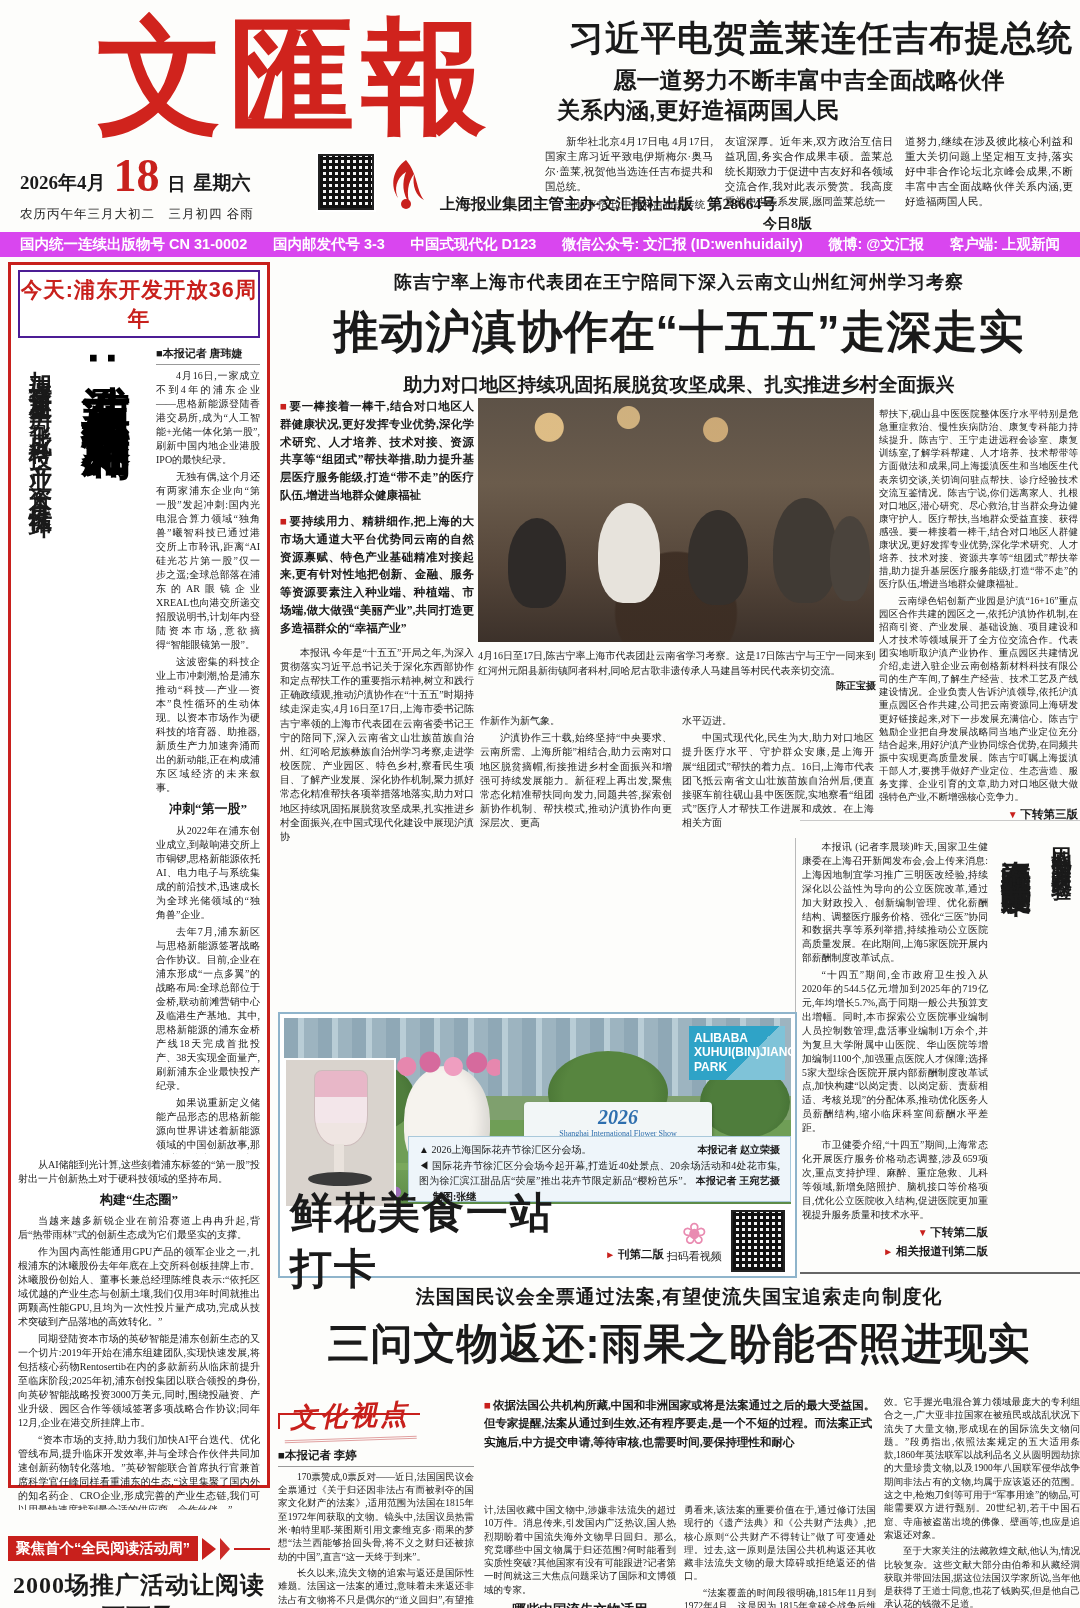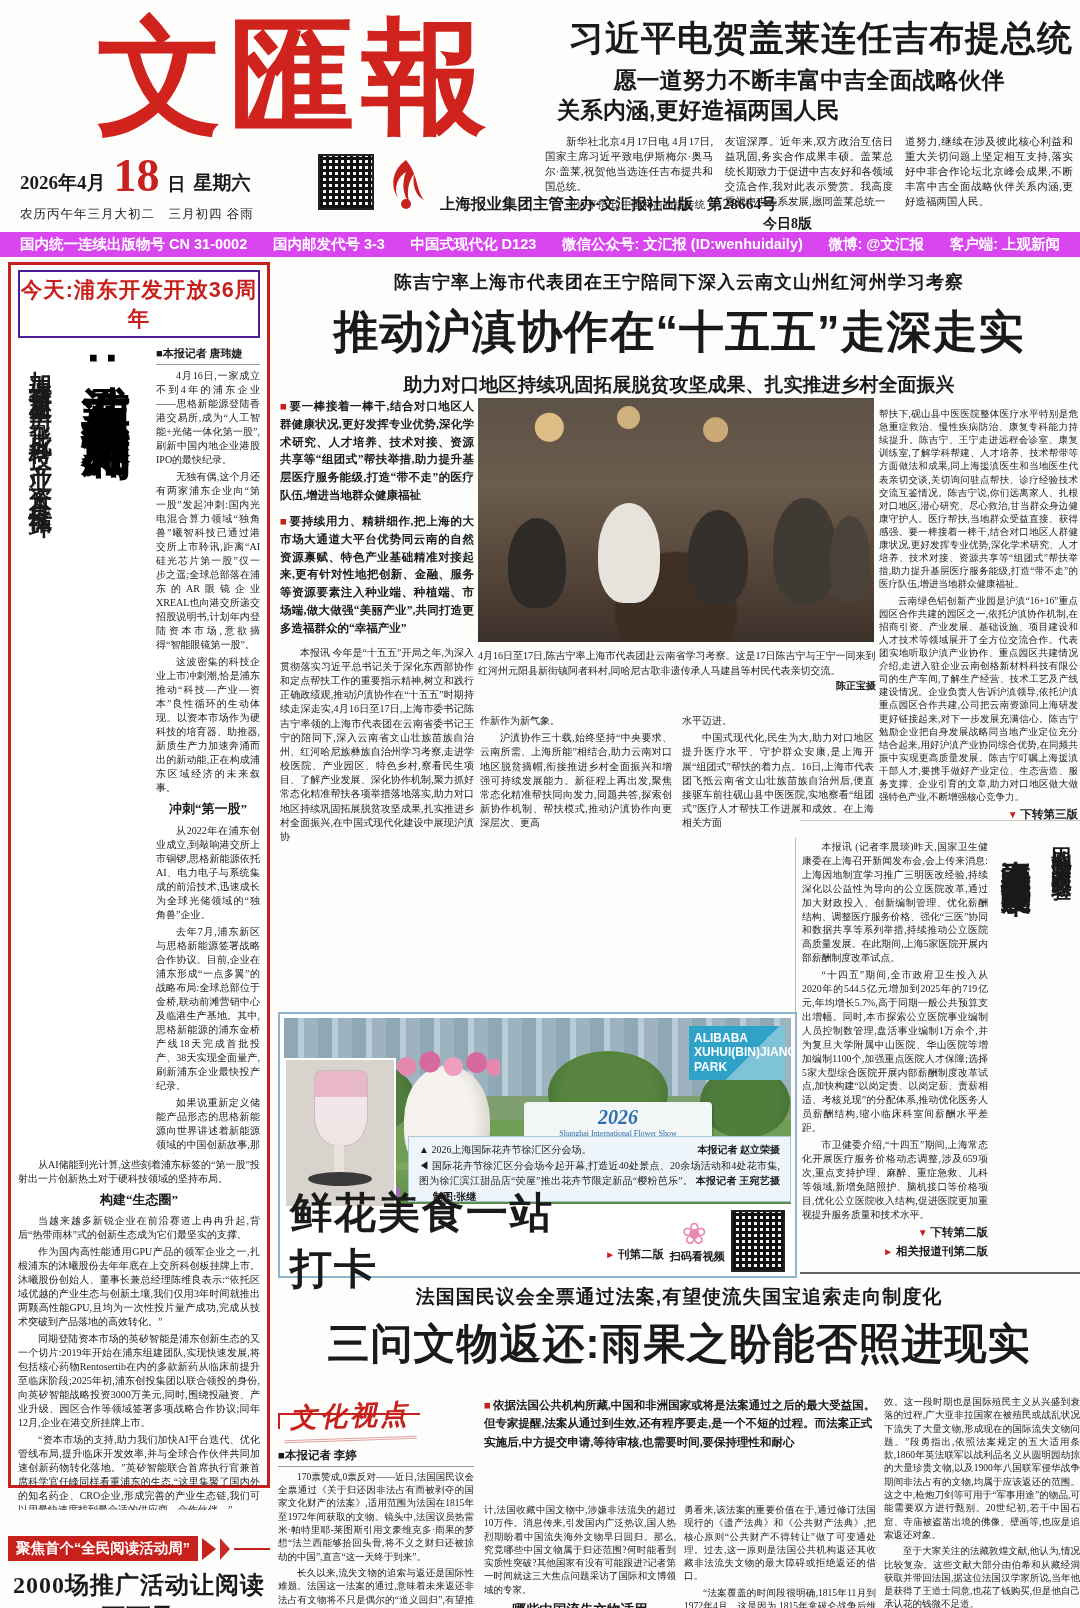--- a/index.html
+++ b/index.html
@@ -145,21 +145,21 @@
   .glass-base{position:absolute;left:22px;top:112px;width:64px;height:14px;border-radius:50%;background:#3a3a3a;}
   .fl-capbox{position:absolute;left:128px;top:122px;width:383px;height:66px;background:#eef5fa;
      border:1px solid #a9c8da;box-sizing:border-box;padding:5px 10px;font-size:10px;line-height:1.55;}
   .fl-capbox p{text-indent:0;margin:0;}
   .fl-strip{position:absolute;left:0px;top:192px;width:515px;height:70px;background:#fff;
      display:flex;align-items:center;padding:0 10px;box-sizing:border-box;}
   .fl-striphead{font-size:42px;font-weight:900;letter-spacing:2px;}
   .fl-stripjump{font-size:11.5px;font-weight:bold;margin:26px 0 0 10px;white-space:nowrap;}
   .fl-logo{margin-left:auto;text-align:center;width:70px;}
   .fl-logo .bloom{font-size:30px;color:#e98bb1;line-height:30px;}
-  .fl-logo .scan{font-size:11px;font-weight:bold;text-align:right;}
+  .fl-logo .scan{font-size:11px;font-weight:normal;}
   .qr2{width:58px;height:58px;margin-left:6px;}
   
   .culture{left:278px;top:1284px;width:802px;height:324px;}
   .cu-kicker{text-align:center;font-weight:bold;font-size:19px;letter-spacing:1px;}
   .cu-head{text-align:center;font-weight:900;font-size:42px;letter-spacing:1px;margin-top:6px;}
   .cu-body{position:absolute;left:0;top:112px;width:802px;height:212px;overflow:hidden;}
   .cu-logo{display:inline-block;color:#c8201c;font-size:27px;font-weight:bold;font-style:italic;
      letter-spacing:3px;border-bottom:3px double #e0a0a0;padding:2px 6px;transform:rotate(-2deg);}
   .cu-logo-frame{border-left:2px solid #c8201c;border-top:2px solid #c8201c;padding:2px 4px;}
   .cu-c1{position:absolute;left:0;top:0;width:196px;height:212px;overflow:hidden;font-size:9.5px;line-height:1.4;}
@@ -392,20 +392,20 @@
       <div class="cu-c2">
         <p class="noind">计,法国收藏中国文物中,涉嫌非法流失的超过10万件。消息传来,引发国内广泛热议,国人热烈期盼着中国流失海外文物早日回归。那么,究竟哪些中国文物属于归还范围?何时能看到实质性突破?其他国家有没有可能跟进?记者第一时间就这三大焦点问题采访了国际和文博领域的专家。</p>
         <div class="cu-sub">哪些中国流失文物适用</div>
 
       </div>
       <div class="cu-c3">
         <p class="noind">勇看来,该法案的重要价值在于,通过修订法国现行的《遗产法典》和《公共财产法典》,把核心原则“公共财产不得转让”做了可变通处理。过去,这一原则是法国公共机构返还其收藏非法流失文物的最大障碍或拒绝返还的借口。</p>
         <p>“法案覆盖的时间段很明确,1815年11月到1972年4月。这是因为,1815年拿破仑战争后维也纳和会规定法国返还拿破仑从欧洲各国获取的文物艺术品,1972年联合国教科文组织《关于禁止和防止非法进出口文化财产和非法转让其所有权的方法的公约》正式生</p>
       </div>
       <div class="cu-c4">
-        <p class="noind">效。这一段时期也是国际殖民主义从兴盛到衰落的过程,广大亚非拉国家在被殖民或战乱状况下流失了大量文物,形成现在的国际流失文物问题。”段勇指出,依照法案规定的五大适用条款,1860年英法联军以战利品名义从圆明园劫掠的大量珍贵文物,以及1900年八国联军侵华战争期间非法占有的文物,均属于应该返还的范围。这之中,枪炮刀剑等可用于“军事用途”的物品,可能需要双方进行甄别。20世纪初,若干中国石窟、寺庙被盗凿出境的佛像、壁画等,也应是追索返还对象。</p>
+        <p class="noind">效。它手握光电混合算力领域最庞大的专利组合之一,广大亚非拉国家在被殖民或战乱状况下流失了大量文物,形成现在的国际流失文物问题。”段勇指出,依照法案规定的五大适用条款,1860年英法联军以战利品名义从圆明园劫掠的大量珍贵文物,以及1900年八国联军侵华战争期间非法占有的文物,均属于应该返还的范围。这之中,枪炮刀剑等可用于“军事用途”的物品,可能需要双方进行甄别。20世纪初,若干中国石窟、寺庙被盗凿出境的佛像、壁画等,也应是追索返还对象。</p>
         <p>至于大家关注的法藏敦煌文献,他认为,情况比较复杂。这些文献大部分由伯希和从藏经洞获取并带回法国,据这位法国汉学家所说,当年他是获得了王道士同意,也花了钱购买,但是他自己承认花的钱微不足道。</p>
 
       </div>
     </div>
   </div>
 
 </div>
 
 </body></html>

